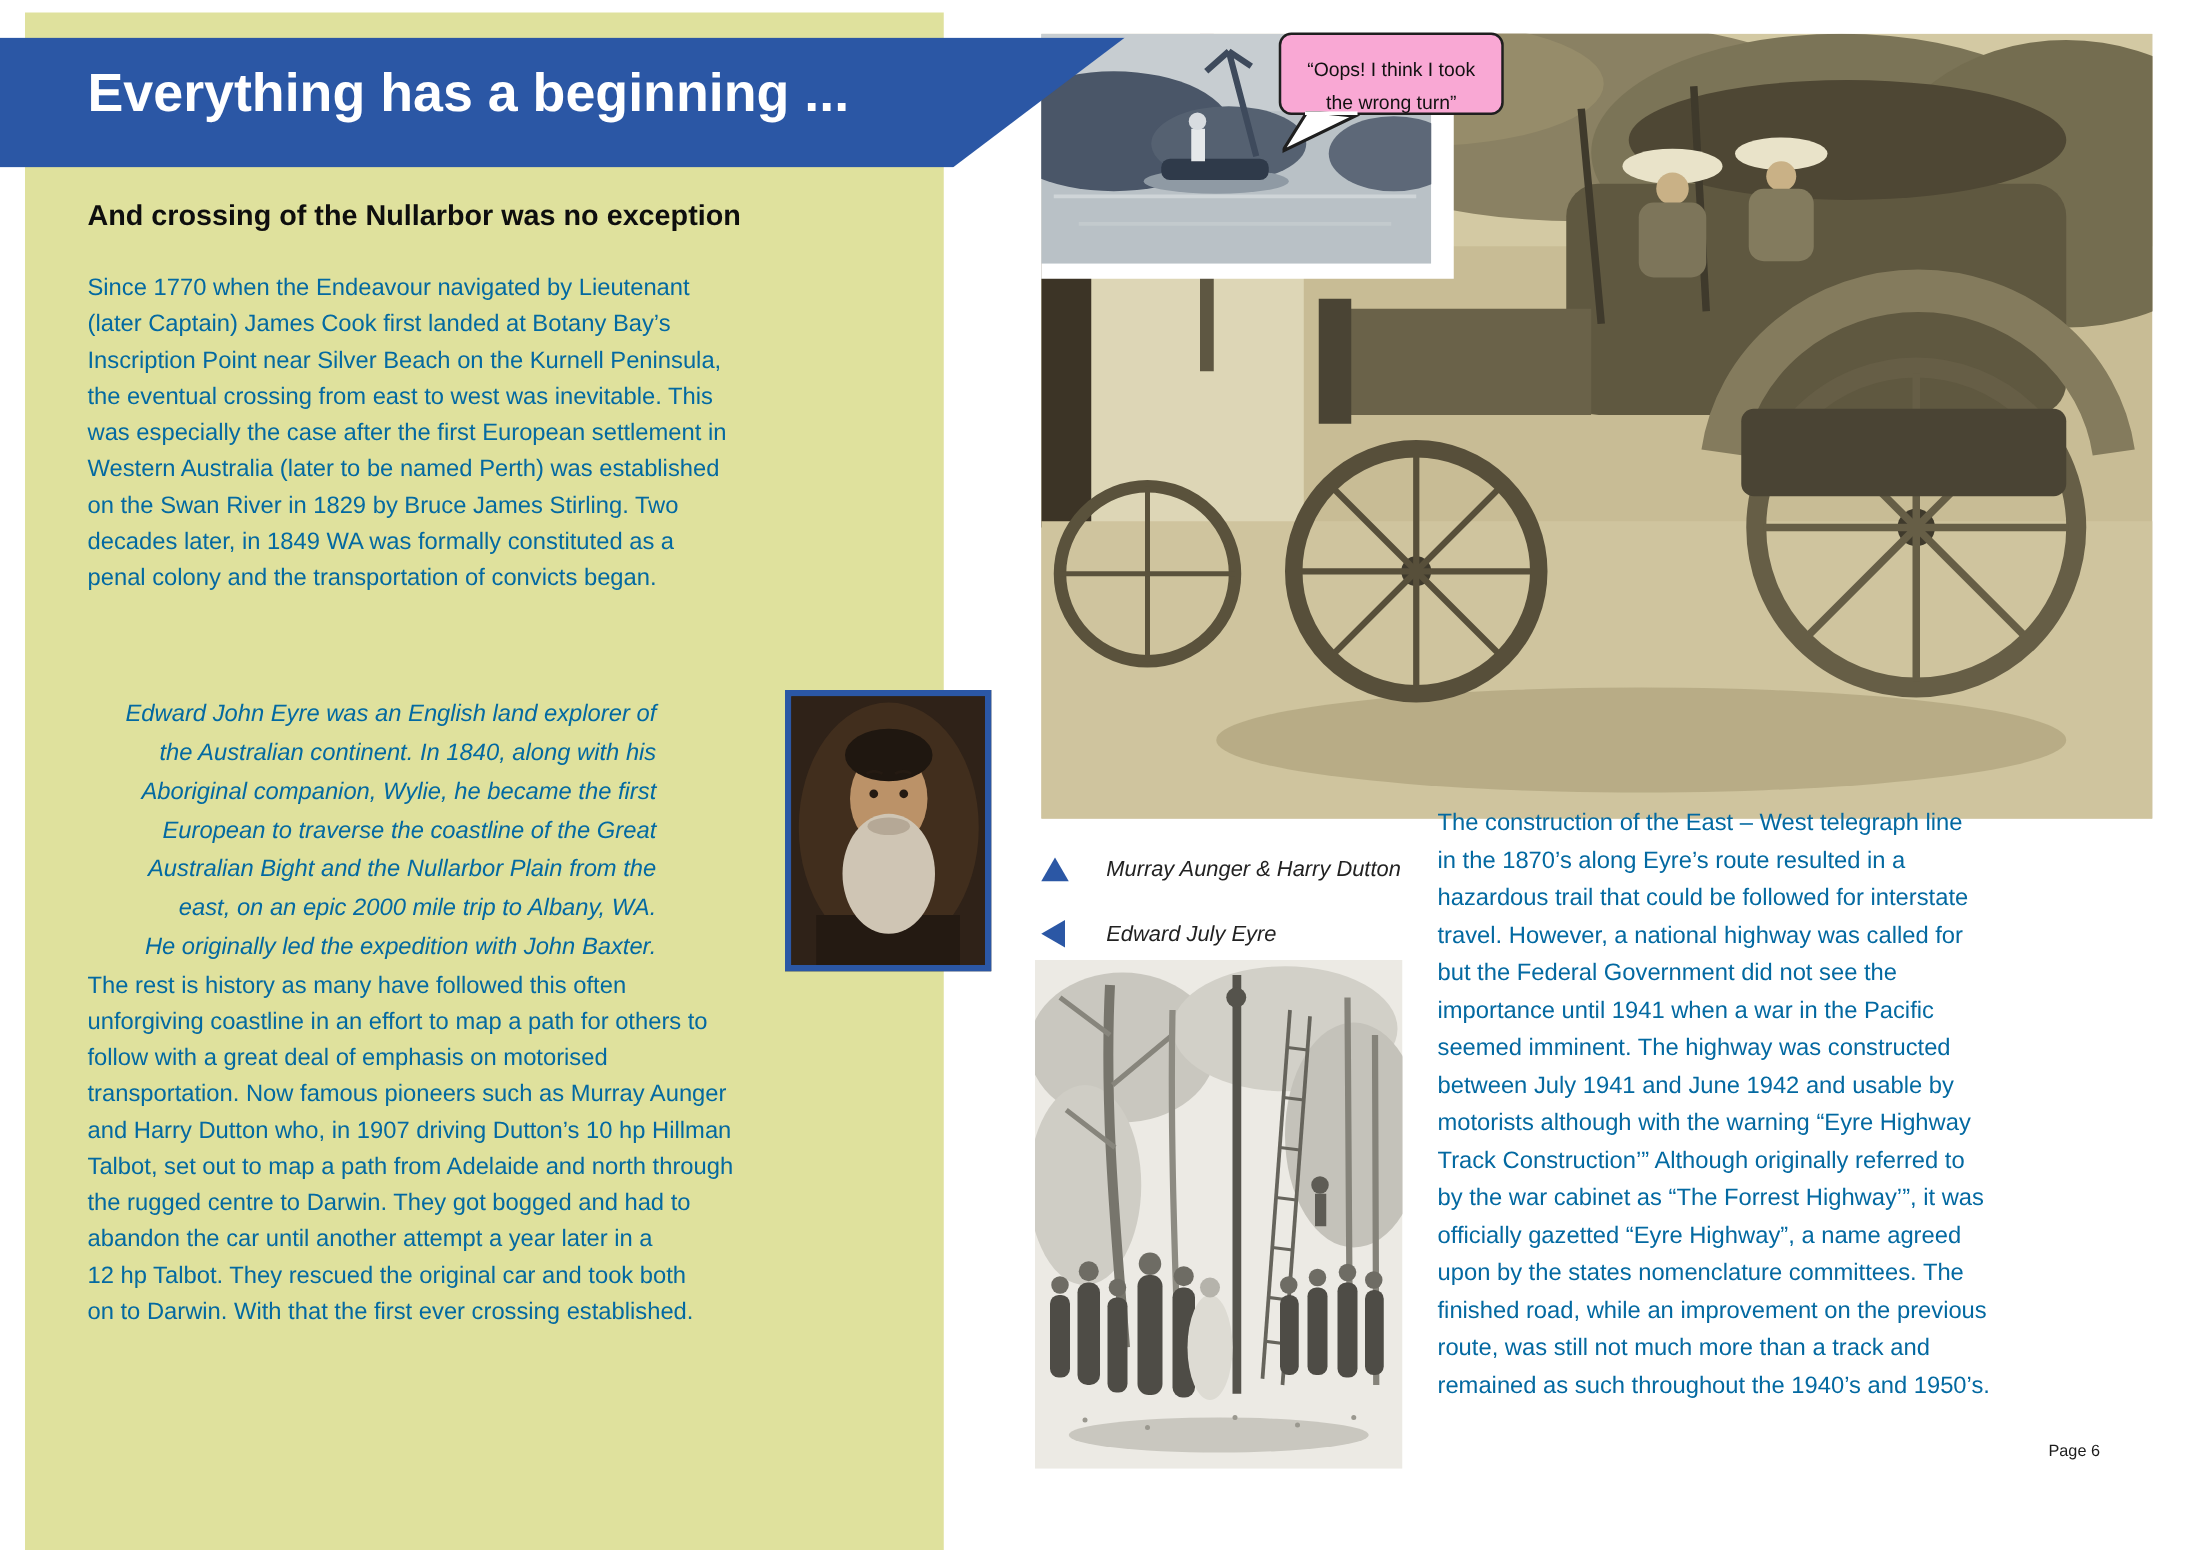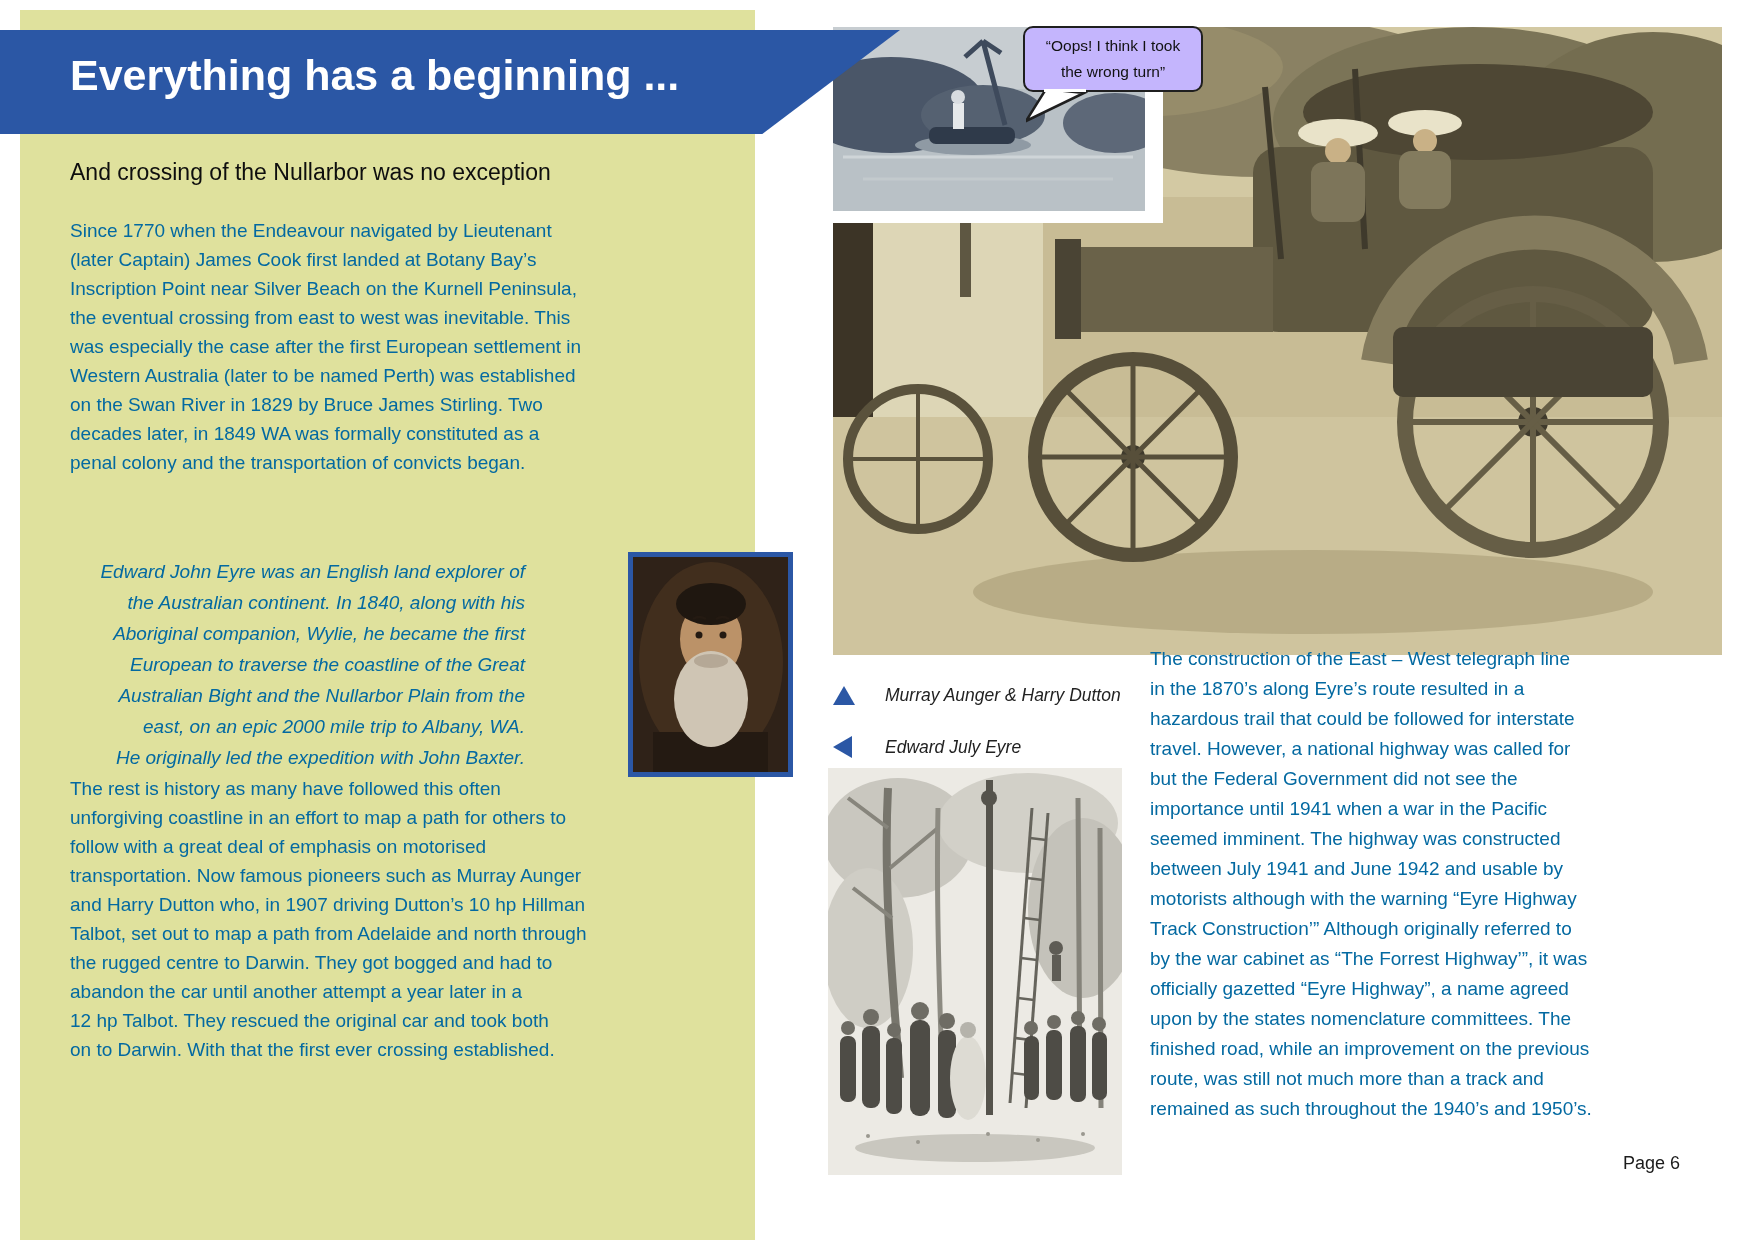--- a/index.html
+++ b/index.html
@@ -17,43 +17,43 @@
   
   .banner {
     left:0; top:30px; width:900px; height:104px; background:#2b57a5; z-index:6;
     clip-path:polygon(0 0, 100% 0, 84.7% 100%, 0 100%);
   }
   .banner-title {
     margin:0; padding:21px 0 0 70px; color:#ffffff;
     font-size:43px; font-weight:bold; letter-spacing:0px; white-space:nowrap;
   }
 
-  .subheading { left:70px; top:140px; z-index:2; font-size:23px; font-weight:normal; color:#0e0e0e; white-space:nowrap; }
+  .subheading { left:70px; top:140px; z-index:2; font-size:23px; font-weight:bold; color:#0e0e0e; white-space:nowrap; }
 
   .body-text { font-size:19px; line-height:29px; color:#0369a1; white-space:pre-line; z-index:2; }
   .para1 { left:70px; top:216px; width:630px; }
   .eyre-note { left:55px; top:556px; width:470px; font-style:italic; line-height:31px; text-align:right; }
   .para2 { left:70px; top:774px; width:645px; }
   .right-para { left:1150px; top:644px; width:550px; line-height:30px; }
-  .page-number { left:1540px; top:1153px; width:140px; text-align:right; font-size:18px; z-index:2; }
+  .page-number { left:1540px; top:1153px; width:140px; text-align:right; font-size:13px; z-index:2; }
 
   
   .car-photo { left:833px; top:27px; width:889px; height:628px; z-index:2; }
   .flood-frame { left:833px; top:27px; width:330px; height:196px; background:#ffffff; z-index:3; }
   .flood-frame svg { display:block; }
   .eyre-portrait { left:628px; top:552px; width:155px; height:215px; border:5px solid #2b57a5; background:#2f2218; z-index:3; }
   .engraving { left:828px; top:768px; width:294px; height:407px; z-index:2; }
   figure { margin:0; }
 
   
   .speech-bubble {
     left:1023px; top:26px; width:180px; height:66px; box-sizing:border-box;
-    background:#c4b5fd; border:2px solid #1f1f1f; border-radius:10px;
+    background:#f9a8d4; border:2px solid #1f1f1f; border-radius:10px;
     font-size:15.5px; line-height:26px; text-align:center; white-space:pre-line;
-    padding-top:5px; z-index:5; color:#111;
+    padding-top:16px; z-index:5; color:#111;
   }
   .bubble-tail { left:1026px; top:89px; z-index:5; }
 
   
   .legend { left:833px; top:658px; z-index:2; }
   .legend-row { display:flex; align-items:center; height:30px;margin-top:22px; }
   .tri { width:0; height:0; display:inline-block; }
   .tri-up   { border-left:11px solid transparent; border-right:11px solid transparent; border-bottom:19px solid #2b57a5; }
   .tri-left { border-top:11px solid transparent; border-bottom:11px solid transparent; border-right:19px solid #2b57a5; margin-right:3px; }
   .tri-down { border-left:11px solid transparent; border-right:11px solid transparent; border-top:19px solid #2b57a5; }

